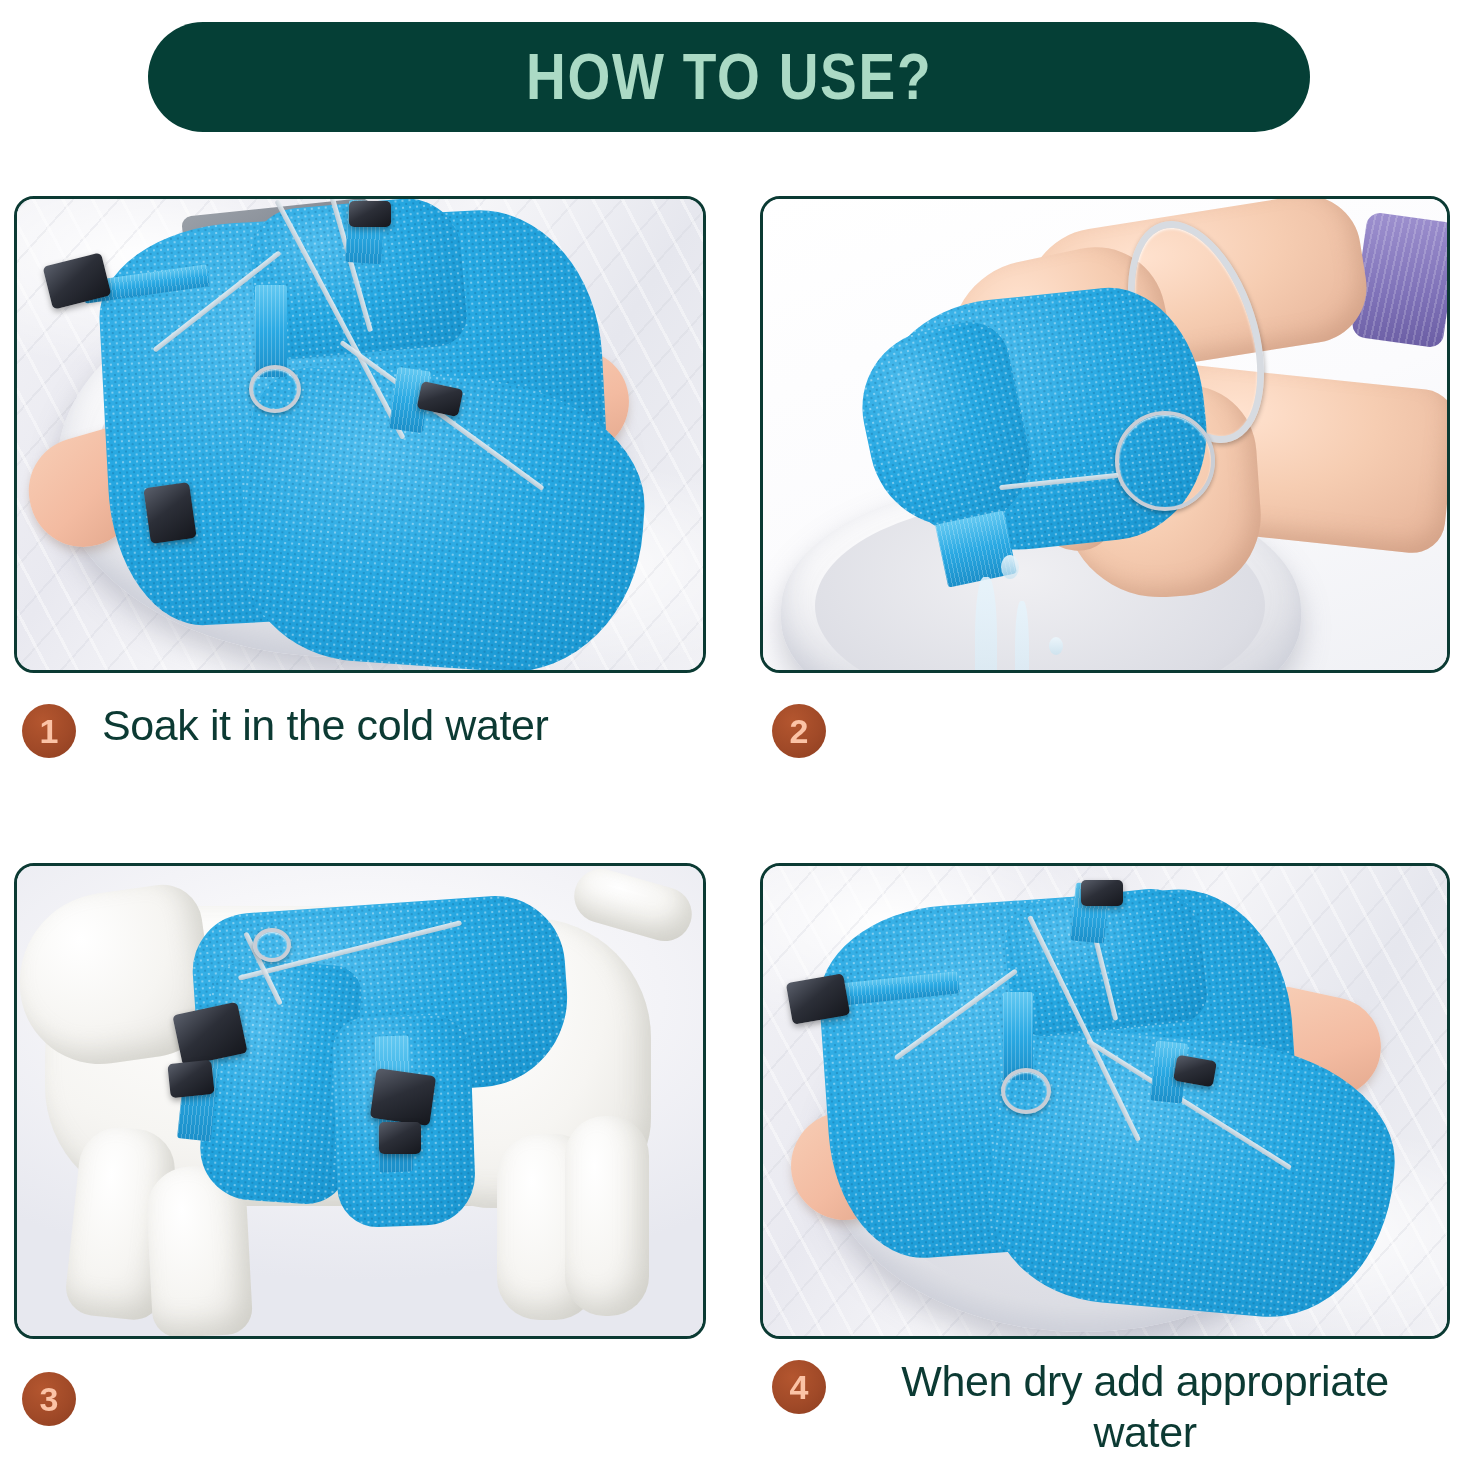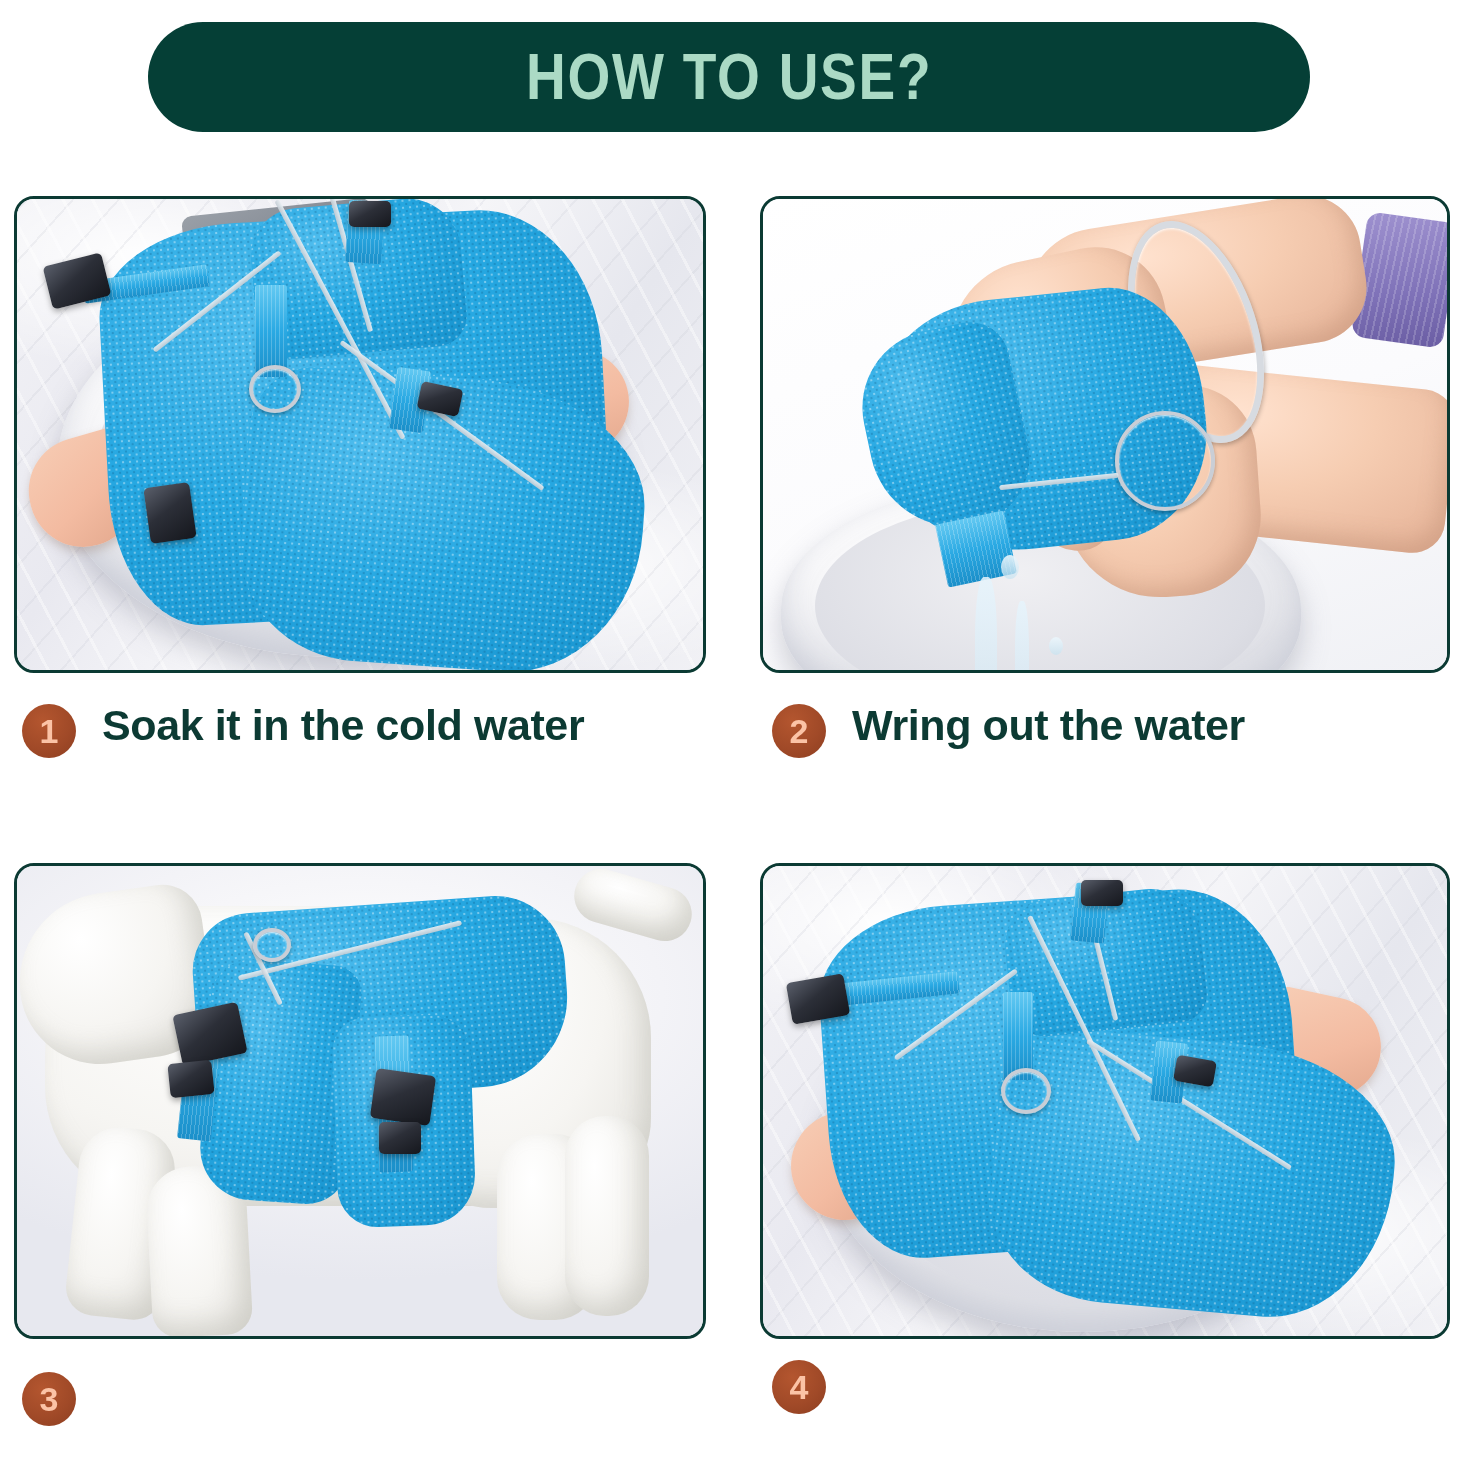--- a/index.html
+++ b/index.html
@@ -193,21 +193,21 @@
     background:radial-gradient(circle at 38% 32%, #b4562f 0%, #a14a28 55%, #8d3e20 100%);
     color:#fbc3a6;
     font-size:34px;font-weight:bold;
     display:flex;align-items:center;justify-content:center;
     line-height:1;
     margin-top:4px;
   }
   .caption-text{
     color:#0c3a33;
     font-size:43px;
-    font-weight:bold;
+    font-weight:normal;
     line-height:1.18;
     letter-spacing:-.4px;
     text-align:center;
   }
 </style>
 </head>
 <body>
 
 <div class="banner">
   <div class="banner-title">HOW TO USE?</div>
@@ -359,22 +359,22 @@
   </div>
 </div>
 
 <div class="caption" id="caption-1">
   <div class="badge">1</div>
   <div class="caption-text">Soak it in the cold water</div>
 </div>
 
 <div class="caption" id="caption-2">
   <div class="badge">2</div>
-  <div class="caption-text">Wring out the water</div>
 </div>
 
 <div class="caption" id="caption-3">
   <div class="badge">3</div>
 </div>
 
 <div class="caption" id="caption-4">
   <div class="badge">4</div>
+  <div class="caption-text">When dry add appropriate water</div>
 </div>
 
 </body></html>

